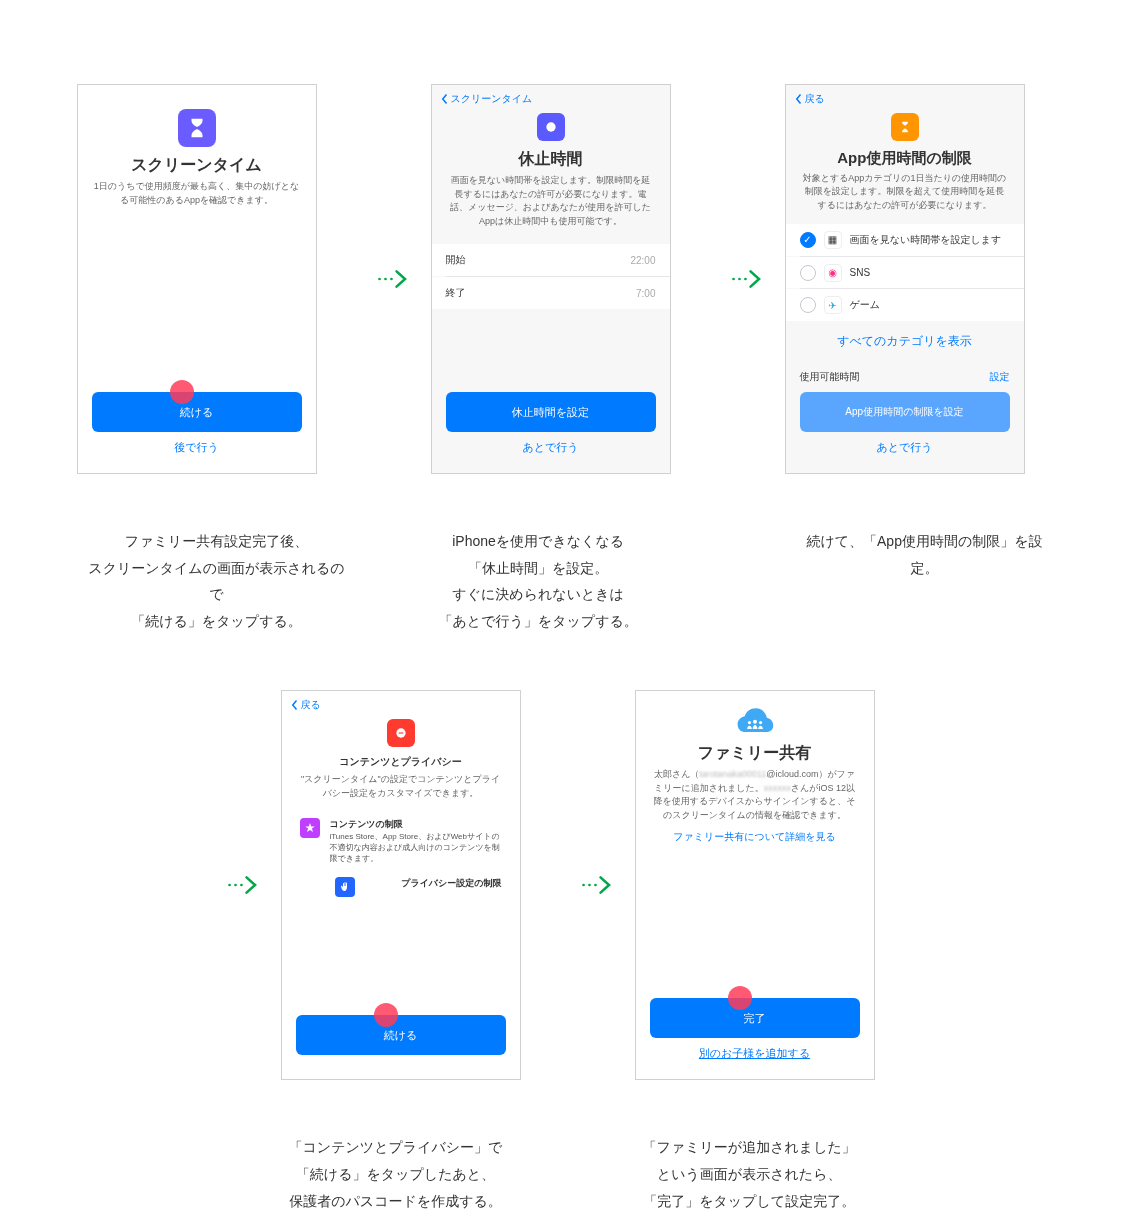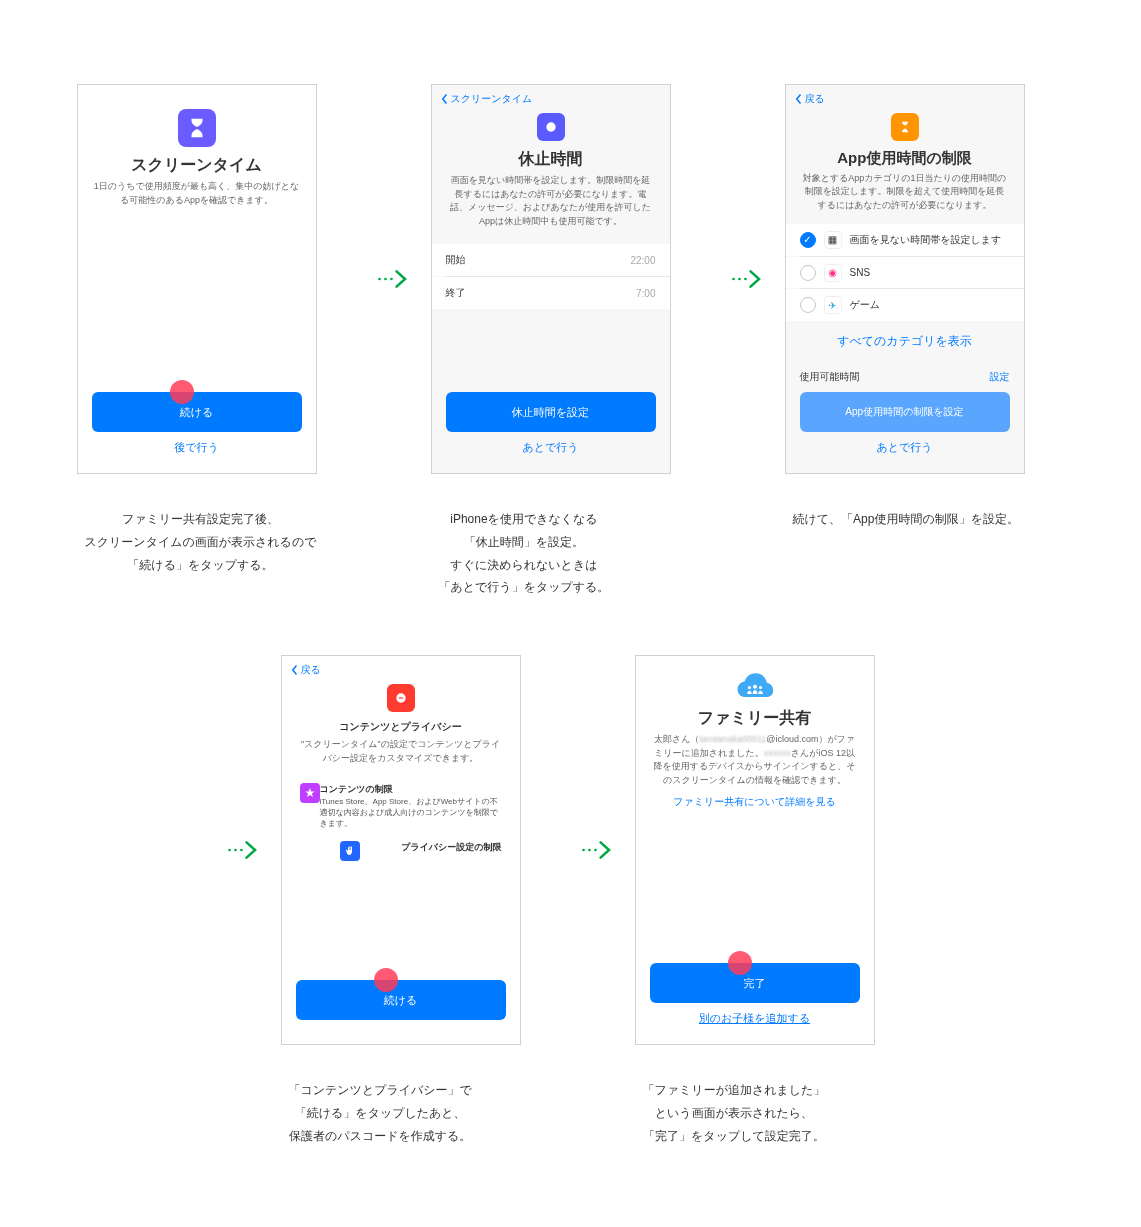--- a/index.html
+++ b/index.html
@@ -25,24 +25,24 @@
   .link-btn{color:#007aff;font-size:11px;text-align:center;padding:8px 0}
   .bottom{margin-top:auto;padding-bottom:10px}
   .tap{position:absolute;width:24px;height:24px;border-radius:50%;background:rgba(255,60,90,0.85);z-index:5}
   .divider{height:1px;background:#e5e5ea;margin:0 0 0 14px}
   .list-row{display:flex;align-items:center;height:32px;padding:0 14px;font-size:10px;color:#333;background:#fff}
   .list-row .val{margin-left:auto;color:#aaa}
   .chk{width:16px;height:16px;border-radius:50%;border:1px solid #c7c7cc;margin-right:8px;flex-shrink:0;display:flex;align-items:center;justify-content:center}
   .chk.on{background:#007aff;border-color:#007aff}
   .chk.on::after{content:"✓";color:#fff;font-size:10px}
   .app-ic{width:18px;height:18px;border-radius:4px;background:#fff;border:1px solid #eee;margin-right:8px;display:flex;align-items:center;justify-content:center;font-size:10px}
-  .feature{display:flex;padding:6px 18px}
+  .feature{display:flex;gap:10px;padding:6px 18px}
   .feature .tx{font-size:8px;line-height:1.4;color:#555}
   .feature .tx .ft{font-weight:700;color:#333;font-size:9px}
-  .caption{text-align:center;font-size:12px;line-height:1.9;margin-top:34px;padding:0 8px}
+  .caption{text-align:center;font-size:14px;line-height:1.9;margin-top:54px;padding:0 8px}
   .arrow{display:flex;align-items:center;height:390px;color:#00a848}
   .arrow svg{width:34px;height:28px}
   .blur{color:#bbb;filter:blur(1px)}
 </style>
 </head>
 <body>
 
 <div class="row row1">
 
   <div class="step">

